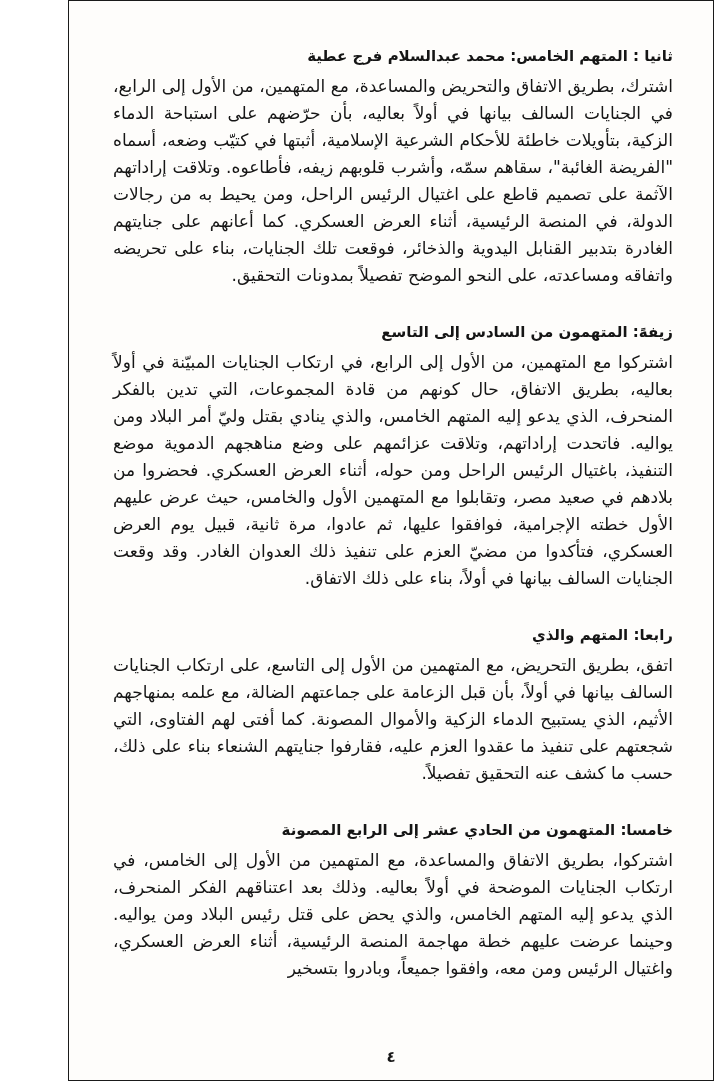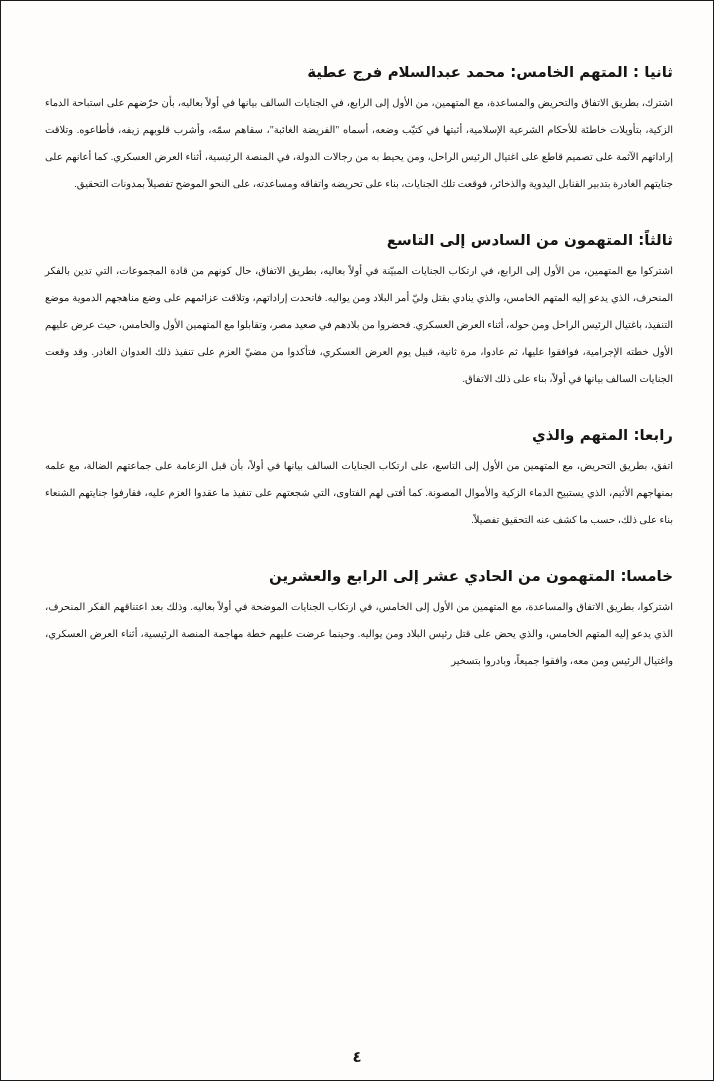--- a/index.html
+++ b/index.html
@@ -3,48 +3,47 @@
 <meta charset="utf-8">
 <style>
   * { box-sizing: border-box; }
   html, body {
     margin: 0;
     padding: 0;
     background: #ffffff;
   }
   .page {
     position: relative;
-    width: 714px;
+    width: 646px;
     height: 1081px;
     background: #fefdfb;
     border: 1px solid #1a1a1a;
-    padding: 58px 40px 64px 44px;
+    padding: 42px 40px 64px 44px;
     direction: rtl;
     font-family: "DejaVu Sans", sans-serif;
     color: #151515;
     overflow: hidden;
   }
   .section {
     margin-bottom: 30px;
   }
   .section:last-of-type {
     margin-bottom: 0;
   }
   .section-heading {
     font-weight: 700;
     font-size: 15px;
     line-height: 27px;
     margin-bottom: 3px;
   }
   .section-body {
-    font-size: 10px;
+    font-size: 17px;
     line-height: 27px;
     text-align: justify;
     text-justify: inter-word;
-    font-family: Liberation Serif, serif;
   }
   .page-number {
     position: absolute;
     bottom: 14px;
     left: 0;
     width: 100%;
     text-align: center;
     font-size: 15px;
     font-weight: 700;
     direction: rtl;
@@ -54,29 +53,29 @@
 <body>
 
 <div class="page">
 
   <div class="section">
     <div class="section-heading">ثانيا : المتهم الخامس: محمد عبدالسلام فرج عطية</div>
     <div class="section-body">اشترك، بطريق الاتفاق والتحريض والمساعدة، مع المتهمين، من الأول إلى الرابع، في الجنايات السالف بيانها في أولاً بعاليه، بأن حرّضهم على استباحة الدماء الزكية، بتأويلات خاطئة للأحكام الشرعية الإسلامية، أثبتها في كتيّب وضعه، أسماه "الفريضة الغائبة"، سقاهم سمّه، وأشرب قلوبهم زيفه، فأطاعوه. وتلاقت إراداتهم الآثمة على تصميم قاطع على اغتيال الرئيس الراحل، ومن يحيط به من رجالات الدولة، في المنصة الرئيسية، أثناء العرض العسكري. كما أعانهم على جنايتهم الغادرة بتدبير القنابل اليدوية والذخائر، فوقعت تلك الجنايات، بناء على تحريضه واتفاقه ومساعدته، على النحو الموضح تفصيلاً بمدونات التحقيق.</div>
   </div>
 
   <div class="section">
-    <div class="section-heading">ثالثاً: المتهمون من السادس إلى التاسع</div>
+    <div class="section-heading">زيفهً: المتهمون من السادس إلى التاسع</div>
     <div class="section-body">اشتركوا مع المتهمين، من الأول إلى الرابع، في ارتكاب الجنايات المبيّنة في أولاً بعاليه، بطريق الاتفاق، حال كونهم من قادة المجموعات، التي تدين بالفكر المنحرف، الذي يدعو إليه المتهم الخامس، والذي ينادي بقتل وليّ أمر البلاد ومن يواليه. فاتحدت إراداتهم، وتلاقت عزائمهم على وضع مناهجهم الدموية موضع التنفيذ، باغتيال الرئيس الراحل ومن حوله، أثناء العرض العسكري. فحضروا من بلادهم في صعيد مصر، وتقابلوا مع المتهمين الأول والخامس، حيث عرض عليهم الأول خطته الإجرامية، فوافقوا عليها، ثم عادوا، مرة ثانية، قبيل يوم العرض العسكري، فتأكدوا من مضيّ العزم على تنفيذ ذلك العدوان الغادر. وقد وقعت الجنايات السالف بيانها في أولاً، بناء على ذلك الاتفاق.</div>
   </div>
 
   <div class="section">
     <div class="section-heading">رابعا: المتهم والذي</div>
     <div class="section-body">اتفق، بطريق التحريض، مع المتهمين من الأول إلى التاسع، على ارتكاب الجنايات السالف بيانها في أولاً، بأن قبل الزعامة على جماعتهم الضالة، مع علمه بمنهاجهم الأثيم، الذي يستبيح الدماء الزكية والأموال المصونة. كما أفتى لهم الفتاوى، التي شجعتهم على تنفيذ ما عقدوا العزم عليه، فقارفوا جنايتهم الشنعاء بناء على ذلك، حسب ما كشف عنه التحقيق تفصيلاً.</div>
   </div>
 
   <div class="section">
-    <div class="section-heading">خامسا: المتهمون من الحادي عشر إلى الرابع والعشرين</div>
+    <div class="section-heading">خامسا: المتهمون من الحادي عشر إلى الرابع المصونة</div>
     <div class="section-body">اشتركوا، بطريق الاتفاق والمساعدة، مع المتهمين من الأول إلى الخامس، في ارتكاب الجنايات الموضحة في أولاً بعاليه. وذلك بعد اعتناقهم الفكر المنحرف، الذي يدعو إليه المتهم الخامس، والذي يحض على قتل رئيس البلاد ومن يواليه. وحينما عرضت عليهم خطة مهاجمة المنصة الرئيسية، أثناء العرض العسكري، واغتيال الرئيس ومن معه، وافقوا جميعاً، وبادروا بتسخير</div>
   </div>
 
   <div class="page-number">٤</div>
 
 </div>
 
 </body></html>

